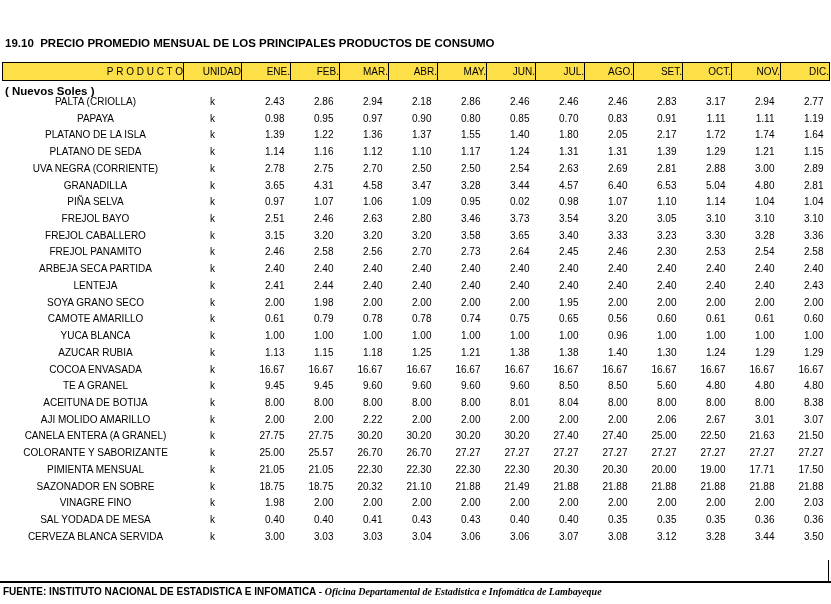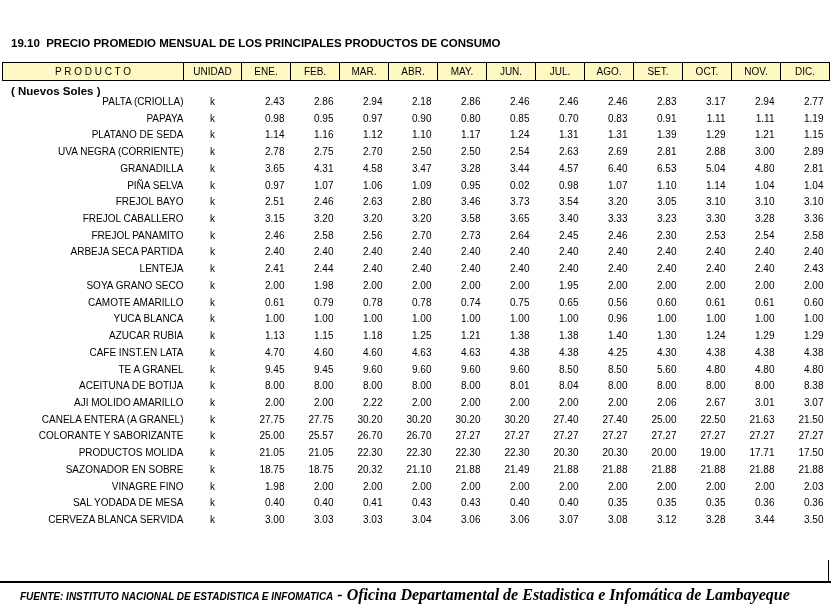--- a/index.html
+++ b/index.html
@@ -5,69 +5,68 @@
   html, body { margin: 0; padding: 0; }
   body {
     width: 831px; height: 604px;
     background: #FFFFFF;
     color: #000000;
     font-family: "Liberation Sans", sans-serif;
     position: relative;
     overflow: hidden;
   }
   .title-block {
-    position: absolute; left: 11px; top: 3px;
+    position: absolute; left: 5px; top: 3px;
     font-weight: bold; font-size: 11.5px; line-height: 16px;
     white-space: pre;
   }
   #price-table {
     position: absolute; left: 2px; top: 62px;
     width: 827px;
     border-collapse: collapse; table-layout: fixed;
     font-size: 10px;
   }
   #price-table thead th {
-    background: #fef9c3;
+    background: #fde047;
     border: 1px solid #000000;
     font-weight: normal; font-size: 10px;
     height: 17px; padding: 0;
-    text-align: center;
+    text-align: right;
     overflow: hidden; white-space: nowrap;
   }
   #price-table tbody td {
     height: 16.72px; padding: 0;
     line-height: 16.72px;
     white-space: nowrap; overflow: hidden;
     font-size: 10px;
   }
   #price-table tr.spacer-row td { height: 13px; border: none; background: transparent; }
-  #price-table td.product { text-align: right; padding-left: 5px; }
+  #price-table td.product { text-align: center; padding-left: 5px; }
   #price-table td.unit { text-align: center; }
   #price-table td.value { text-align: right; padding-right: 6px; }
   .footer-rule {
     position: absolute; left: 0; top: 581px;
     width: 831px; height: 2px; background: #000000;
   }
   .right-tick {
     position: absolute; left: 828px; top: 560px;
     width: 1px; height: 22px; background: #000000;
   }
   .footer-text {
     position: absolute; left: 3px; top: 586px;
     font-size: 10px; white-space: nowrap;
   }
   .footer-text .src-main {
-    font-style: italic; font-weight: bold;
+    font-weight: bold;
     font-family: "Liberation Sans", sans-serif;
-    margin-left: 17px;
   }
   .footer-text .src-office {
     font-style: italic; font-weight: bold;
     font-family: "Liberation Serif", serif;
-    font-size: 16px;
+    font-size: 10px;
   }
 </style>
 </head>
 <body>
 
 <div class="title-block">
   <div>19.10  PRECIO PROMEDIO MENSUAL DE LOS PRINCIPALES PRODUCTOS DE CONSUMO</div>
   <div>( Nuevos Soles )</div>
 </div>
 
@@ -136,20 +135,36 @@
         <td class="value">0.80</td>
         <td class="value">0.85</td>
         <td class="value">0.70</td>
         <td class="value">0.83</td>
         <td class="value">0.91</td>
         <td class="value">1.11</td>
         <td class="value">1.11</td>
         <td class="value">1.19</td>
       </tr>
       <tr>
+        <td class="product">PLATANO DE LA ISLA</td>
+        <td class="unit">k</td>
+        <td class="value">1.39</td>
+        <td class="value">1.22</td>
+        <td class="value">1.36</td>
+        <td class="value">1.37</td>
+        <td class="value">1.55</td>
+        <td class="value">1.40</td>
+        <td class="value">1.80</td>
+        <td class="value">2.05</td>
+        <td class="value">2.17</td>
+        <td class="value">1.72</td>
+        <td class="value">1.74</td>
+        <td class="value">1.64</td>
+      </tr>
+      <tr>
         <td class="product">PLATANO DE SEDA</td>
         <td class="unit">k</td>
         <td class="value">1.14</td>
         <td class="value">1.16</td>
         <td class="value">1.12</td>
         <td class="value">1.10</td>
         <td class="value">1.17</td>
         <td class="value">1.24</td>
         <td class="value">1.31</td>
         <td class="value">1.31</td>
@@ -344,34 +359,34 @@
         <td class="value">1.21</td>
         <td class="value">1.38</td>
         <td class="value">1.38</td>
         <td class="value">1.40</td>
         <td class="value">1.30</td>
         <td class="value">1.24</td>
         <td class="value">1.29</td>
         <td class="value">1.29</td>
       </tr>
       <tr>
-        <td class="product">CAFE INST.EN LATA</td>
-        <td class="unit">k</td>
-        <td class="value">4.70</td>
-        <td class="value">4.60</td>
-        <td class="value">4.60</td>
-        <td class="value">4.63</td>
-        <td class="value">4.63</td>
-        <td class="value">4.38</td>
-        <td class="value">4.38</td>
-        <td class="value">4.25</td>
-        <td class="value">4.30</td>
-        <td class="value">4.38</td>
-        <td class="value">4.38</td>
-        <td class="value">4.38</td>
+        <td class="product">COCOA ENVASADA</td>
+        <td class="unit">k</td>
+        <td class="value">16.67</td>
+        <td class="value">16.67</td>
+        <td class="value">16.67</td>
+        <td class="value">16.67</td>
+        <td class="value">16.67</td>
+        <td class="value">16.67</td>
+        <td class="value">16.67</td>
+        <td class="value">16.67</td>
+        <td class="value">16.67</td>
+        <td class="value">16.67</td>
+        <td class="value">16.67</td>
+        <td class="value">16.67</td>
       </tr>
       <tr>
         <td class="product">TE A GRANEL</td>
         <td class="unit">k</td>
         <td class="value">9.45</td>
         <td class="value">9.45</td>
         <td class="value">9.60</td>
         <td class="value">9.60</td>
         <td class="value">9.60</td>
         <td class="value">9.60</td>
@@ -440,21 +455,21 @@
         <td class="value">27.27</td>
         <td class="value">27.27</td>
         <td class="value">27.27</td>
         <td class="value">27.27</td>
         <td class="value">27.27</td>
         <td class="value">27.27</td>
         <td class="value">27.27</td>
         <td class="value">27.27</td>
       </tr>
       <tr>
-        <td class="product">PRODUCTOS MOLIDA</td>
+        <td class="product">PIMIENTA MENSUAL</td>
         <td class="unit">k</td>
         <td class="value">21.05</td>
         <td class="value">21.05</td>
         <td class="value">22.30</td>
         <td class="value">22.30</td>
         <td class="value">22.30</td>
         <td class="value">22.30</td>
         <td class="value">20.30</td>
         <td class="value">20.30</td>
         <td class="value">20.00</td>

